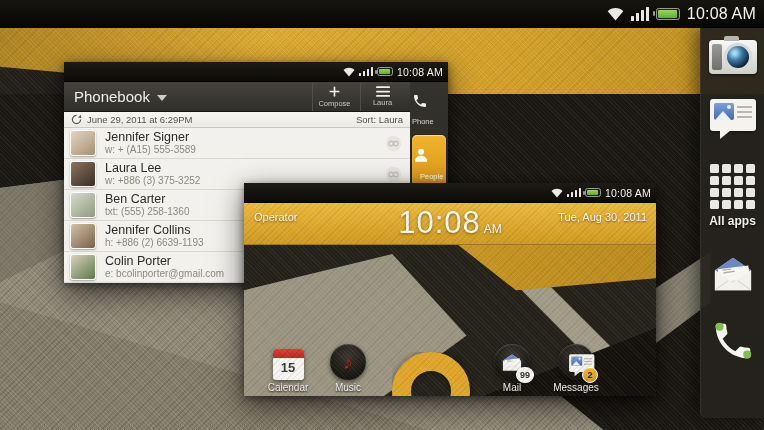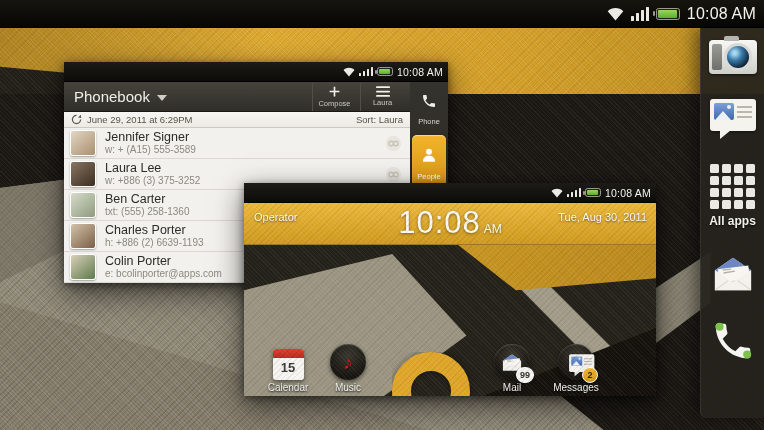--- a/index.html
+++ b/index.html
@@ -78,26 +78,26 @@
     box-shadow:0 1px 2px rgba(0,0,0,.35); flex:none; }
   .av0{background:linear-gradient(140deg,#e3d7c4,#a98f6f)} .av1{background:linear-gradient(140deg,#8a7560,#3a2d22)}
   .av2{background:linear-gradient(140deg,#d5dcca,#8f9a7e)} .av3{background:linear-gradient(140deg,#d2c2aa,#7a5f45)}
   .av4{background:linear-gradient(140deg,#d9d0ba,#5d7a4a)}
   .c-text { margin-left:9px; line-height:1.15; }
   .c-name { font-size:12.5px; color:#2c2b27; }
   .c-detail { font-size:10px; color:#8b897f; }
   .link-ic { position:absolute; right:8px; top:7px; }
   .pb-rail { width:38px; background:linear-gradient(#35332d,#23211c); display:flex;
     flex-direction:column; align-items:center; padding-top:5px; }
-  .rail-tab { width:34px; height:44px; display:flex; flex-direction:column; align-items:center;
+  .rail-tab { width:34px; height:44px; display:flex; flex-direction:column; 
     justify-content:center; gap:8px; }
   .rail-tab span { font-size:7.5px; color:#d8d6cf; }
   .rail-tab.gold { height:56px; border-radius:5px; margin-top:4px;
     background:linear-gradient(#f1b42b,#d89417); box-shadow:inset 0 1px 1px rgba(255,255,255,.5), 0 1px 3px rgba(0,0,0,.5); }
-  .rail-tab.gold span { color:#fdfcf7; }
+  .rail-tab.gold span { color:#fdfcf7;padding-left:8px; }
 
   
   .homewin { left:244px; top:183px; width:412px; height:213px; background:#221f18; z-index:20; }
   .banner { position:relative; height:42px; background:linear-gradient(180deg,#ecb93d,#d09b1e);
     border-bottom:1px solid rgba(0,0,0,.35); }
   .banner .op { position:absolute; left:10px; top:8px; font-size:11px; color:#fbfaf4;
     text-shadow:0 1px 2px rgba(0,0,0,.5); }
   .banner .date { position:absolute; right:9px; top:8px; font-size:11px; color:#fbfaf4;
     text-shadow:0 1px 2px rgba(0,0,0,.5); }
   .clockw { position:absolute; left:0; right:0; top:2px; text-align:center; color:#fbf9f1;
@@ -261,29 +261,29 @@
         <div class="contact-row">
           <div class="avatar av2"></div>
           <div class="c-text">
             <div class="c-name">Ben Carter</div>
             <div class="c-detail">txt: (555) 258-1360</div>
           </div>
         </div>
         <div class="contact-row">
           <div class="avatar av3"></div>
           <div class="c-text">
-            <div class="c-name">Charles Porter</div>
+            <div class="c-name">Jennifer Collins</div>
             <div class="c-detail">h: +886 (2) 6639-1193</div>
           </div>
         </div>
         <div class="contact-row">
           <div class="avatar av4"></div>
           <div class="c-text">
             <div class="c-name">Colin Porter</div>
-            <div class="c-detail">e: bcolinporter@apps.com</div>
+            <div class="c-detail">e: bcolinporter@gmail.com</div>
           </div>
         </div>
       </div>
 
       <div class="pb-rail">
         <div class="rail-tab">
           <svg width="16" height="16" viewBox="0 0 24 24">
               <path d="M6.62 10.79c1.44 2.83 3.76 5.14 6.59 6.59l2.2-2.2c.27-.27.67-.36 1.02-.24 1.12.37 2.33.57 3.57.57.55 0 1 .45 1 1V20c0 .55-.45 1-1 1-9.39 0-17-7.61-17-17 0-.55.45-1 1-1h3.5c.55 0 1 .45 1 1 0 1.25.2 2.45.57 3.57.11.35.03.74-.25 1.02l-2.2 2.2z" fill="#efeeea"></path>
             </svg>
           <span>Phone</span>

